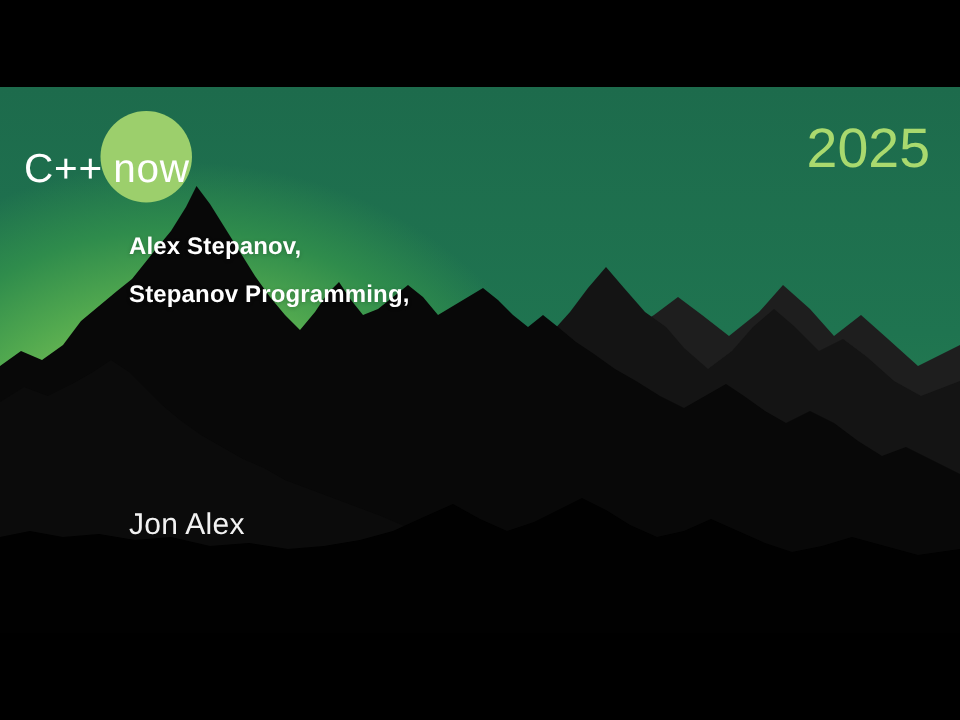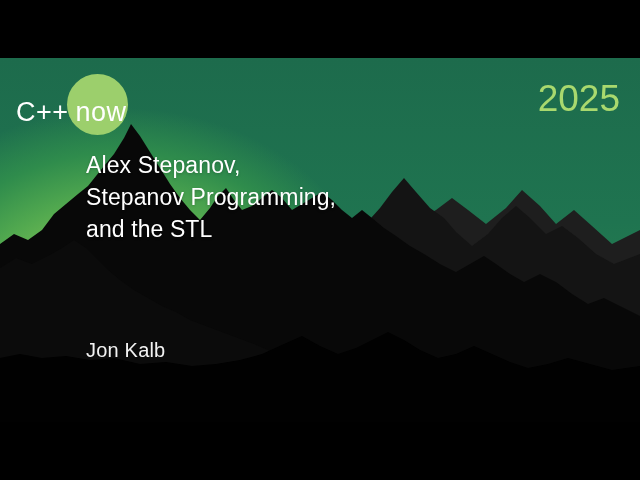--- a/index.html
+++ b/index.html
@@ -130,22 +130,22 @@
     line-height: 1;
   }
 
   
   #title {
     position: absolute;
     left: 86px;
     top: 91px;
     z-index: 30;
     color: #ffffff;
-    font-size: 23px;
-    font-weight: 400;
+    font-size: 16px;
+    font-weight: 700;
     line-height: 32px;
     letter-spacing: 0.1px;
     text-shadow: 0 1px 3px rgba(0,0,0,0.22);
   }
   #title .tline { display: block; white-space: pre; }
 
   
   #speaker {
     position: absolute;
     left: 86px;
@@ -208,23 +208,22 @@
       <div id="logo-circle"></div>
       <span class="logo-text" id="logo-cpp">C++</span>
       <span class="logo-text" id="logo-now">now</span>
     </div>
 
     <div id="year">2025</div>
 
     <div id="title">
       <span class="tline">Alex Stepanov,</span>
       <span class="tline">Stepanov Programming,</span>
-      <span class="tline">and the STL</span>
     </div>
 
-    <div id="speaker">Jon Kalb</div>
+    <div id="speaker">Jon Alex</div>
 
   </div>
 
   <div class="letterbox" id="bar-top"></div>
   <div class="letterbox" id="bar-bottom"></div>
 
 </div>
 
 </body></html>

